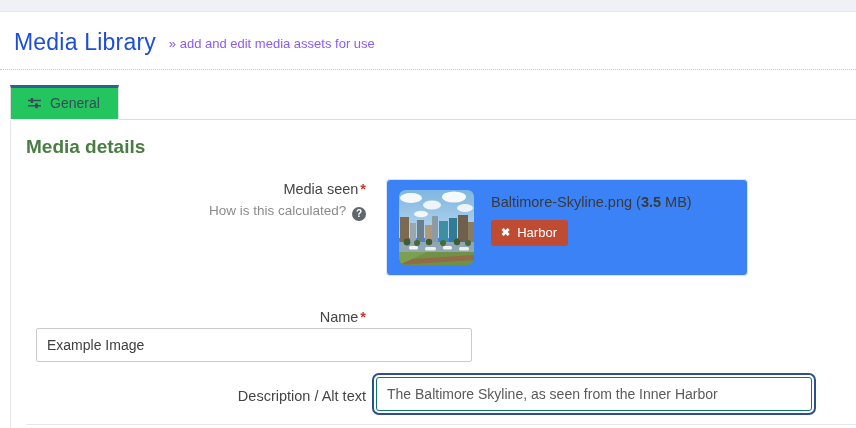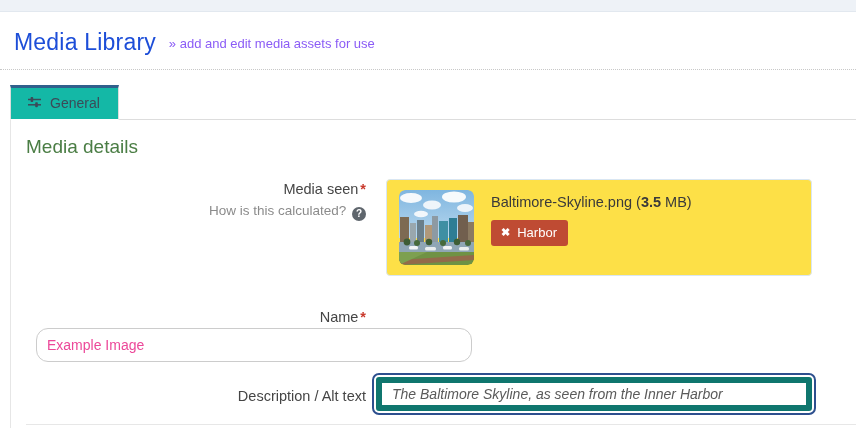--- a/index.html
+++ b/index.html
@@ -41,43 +41,44 @@
   }
   
   .tabbar {
     display: flex;
     align-items: flex-end;
     margin: 15px 0 0 10px;
     border-bottom: 1px solid #ddd;
   }
   .tab {
     display: inline-flex;
+    align-items: center;
     gap: 8px;
     padding: 7px 18px 8px 16px;
-    background: #14b8a6;
+    background: #22c55e;
     border: 1px solid #ddd;
     border-top: 3px solid #30608c;
     border-bottom: 1px solid #fff;
     margin-bottom: -1px;
     color: #3c4a58;
     font-size: 14px;
     cursor: pointer;
   }
   .tab-icon svg { display: block; }
   
   .panel {
     margin-left: 10px;
     border-left: 1px solid #e6e6e6;
     padding: 14px 0 0 15px;
     height: 311px;
   }
   .section-heading {
     margin: 2px 0 21px 0;
     font-size: 19px;
-    font-weight: normal;
+    font-weight: bold;
     color: #4a7d44;
   }
   
   .row { display: flex; align-items: flex-start; }
   .row-file { margin-bottom: 22px; }
   .row-name { margin-bottom: 15px; flex-direction: column; }
   .label-col {
     width: 340px;
     text-align: right;
     flex: none;
@@ -100,24 +101,24 @@
     text-align: center;
     vertical-align: -2px;
     margin-left: 2px;
     cursor: pointer;
   }
   .control-col { margin-left: 10px; }
   
   .preview-box {
     display: flex;
     align-items: flex-start;
-    width: 426px;
+    width: 362px;
     margin-left: 10px;
     padding: 10px 12px;
-    background: #fde047;
+    background: #3b82f6;
     border: 1px solid #d9e6f2;
     border-radius: 4px;
     min-height: 97px;
   }
   .thumb { flex: none; }
   .thumb svg { display: block; border-radius: 6px; }
   .file-meta { margin-left: 17px; padding-top: 4px; }
   .filename { color: #3a3a3a; font-size: 14.5px; }
   .remove-btn {
     display: inline-flex;
@@ -133,33 +134,32 @@
     font-family: "Liberation Sans", sans-serif;
     cursor: pointer;
   }
   .remove-x { font-size: 11px; font-weight: bold; line-height: 1; }
   
   .text-input {
     width: 436px;
     height: 34px;
     padding: 0 10px;
     border: 1px solid #ccc;
-    border-radius: 12px;
+    border-radius: 2px;
     font-size: 14px;
     font-family: "Liberation Sans", sans-serif;
-    color: #ec4899;
+    color: #404040;
     background: #fff;
   }
   .text-input.focused {
-    border: 6px solid #0f766e;
+    border: 1px solid #0f766e;
     border-radius: 3px;
     color: #5a5a5a;
     outline: 2px solid #2d4f8e;
     outline-offset: 2px;
-    font-style: italic;
   }
   .bottom-rule {
     border: none;
     border-top: 1px solid #e7e7e7;
     margin: 13px 0 0 0;
   }
 </style>
 </head>
 <body>
 

